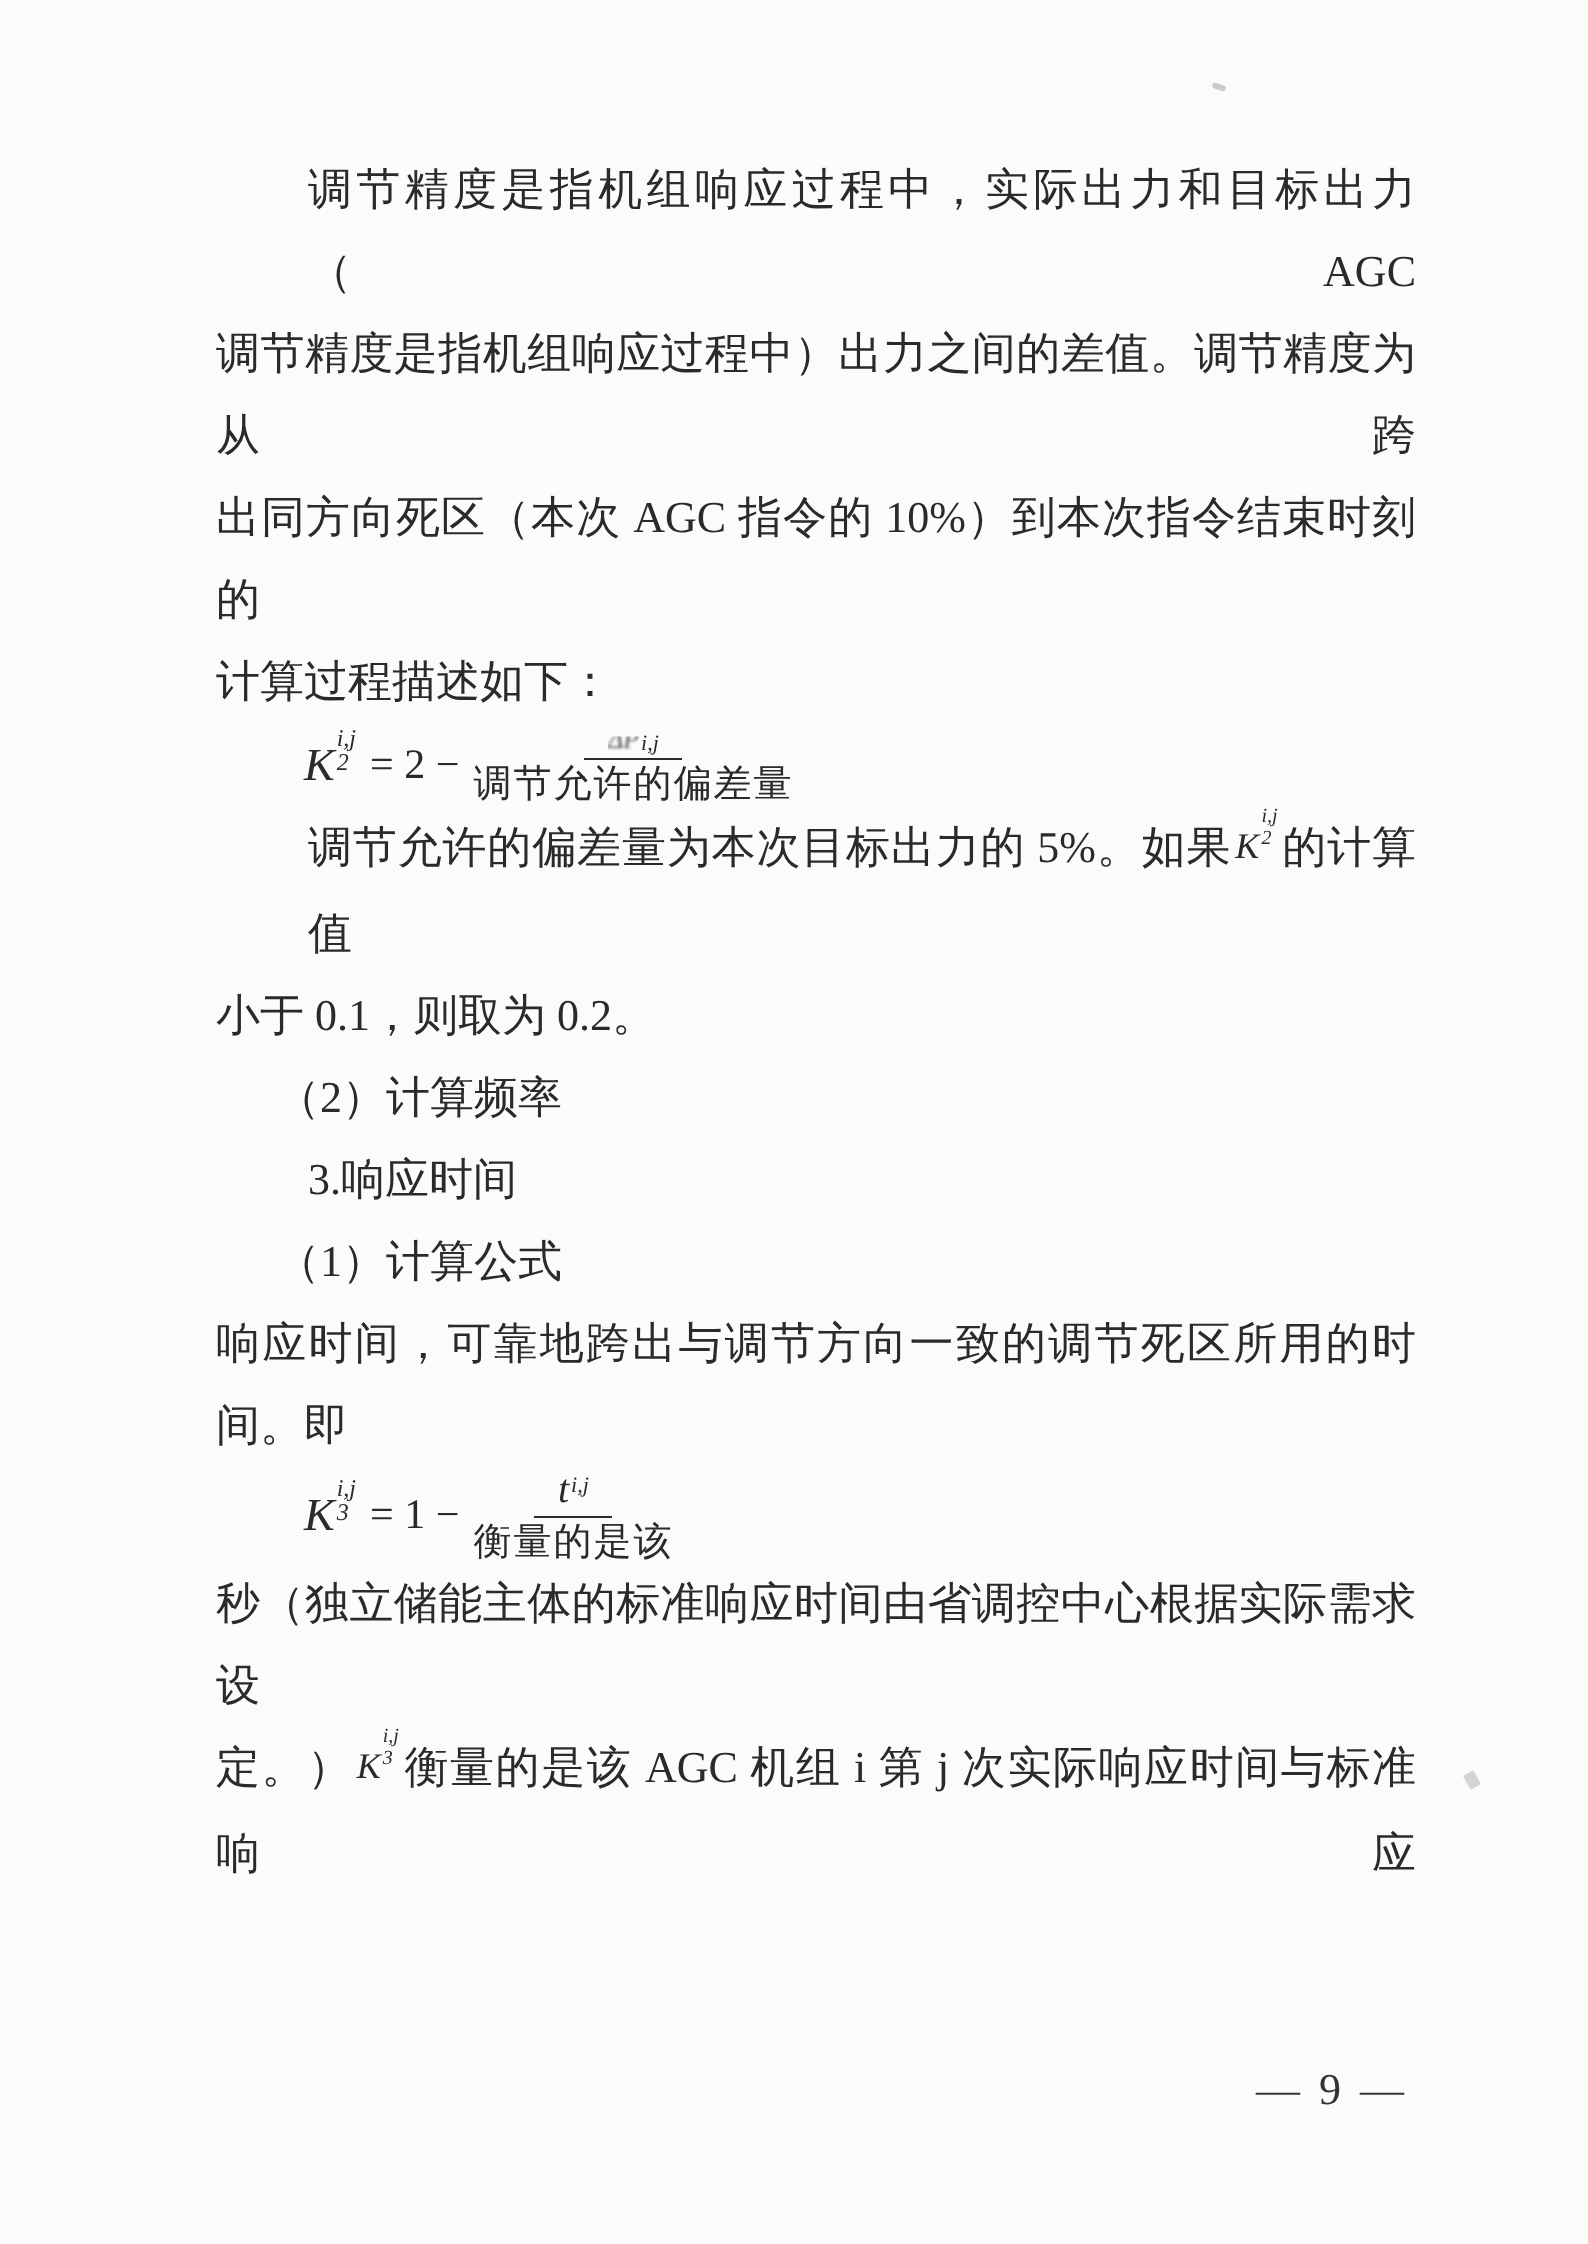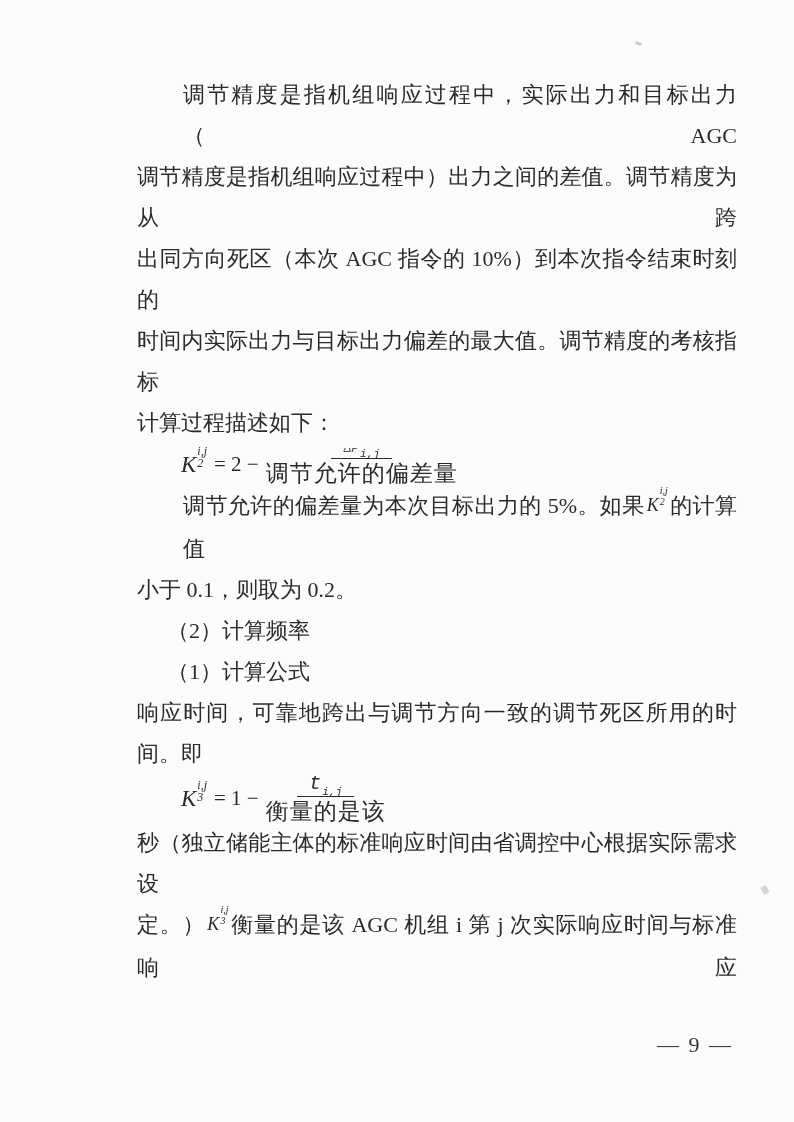--- a/index.html
+++ b/index.html
@@ -1,40 +1,40 @@
 <!DOCTYPE html>
 <html><head>
 <meta charset="utf-8">
 <style>
   html,body{margin:0;padding:0;}
   body{
     width:794px;height:1122px;position:relative;overflow:hidden;
     background:#fbfbfa;color:#2a2a2a;
     font-family:"Liberation Serif","DejaVu Serif",serif;
   }
-  .scan-page{position:absolute;inset:0;margin-left:29px;}
+  .scan-page{position:absolute;inset:0;}
   .doc{
     position:absolute;left:108px;top:74px;width:600px;
     font-size:22px;line-height:41px;
   }
   .jline{text-align:justify;text-align-last:justify;}
   .jlast{text-align:right;text-align-last:left;}
   .ind2{padding-left:46px;}
   .ind-paren{padding-left:30px;}
 
   
   .formula{display:flex;align-items:center;padding-left:44px;font-size:21px;}
   .formula.f1{height:42px;}
   .formula.f2{height:48px;}
   .feq{margin:0 7px;white-space:nowrap;}
   .frac{display:inline-flex;flex-direction:column;align-items:center;line-height:1.15;transform:translateY(1px);}
-  .fnum{display:flex;align-items:flex-end;border-bottom:1.5px solid #2b2b2b;padding:0 12px 1px;font-family:Liberation Mono, monospace;}
+  .fnum{display:flex;align-items:flex-start;border-bottom:1.5px solid #2b2b2b;padding:0 12px 1px;}
   .f1 .fnum{font-size:13px;font-style:italic;min-height:14px;}
   .f2 .fnum{font-size:20px;}
-  .fden{padding-top:2px;font-size:23px;letter-spacing:1px;}
+  .fden{padding-top:2px;font-size:19px;letter-spacing:1px;}
   .smudge{filter:blur(0.7px);opacity:.8;clip-path:inset(38% 0 0 0);}
   .fnsub{font-style:italic;font-size:11px;transform:translateY(3px);margin-left:1px;}
   .tvar{font-style:italic;font-size:20px;}
 
   
   .kvar{display:inline-flex;align-items:flex-start;}
   .kbase{font-style:italic;}
   .formula .kbase{font-size:23px;}
   .kss{display:inline-flex;flex-direction:column;font-style:italic;line-height:1.05;margin-left:1px;transform:translateY(1px);}
   .formula .kss{font-size:12px;}
@@ -53,21 +53,20 @@
 </style>
 </head>
 <body>
 
 <div class="scan-page">
   <div class="doc">
 
     <div class="jline ind2">调节精度是指机组响应过程中，实际出力和目标出力（AGC</div>
     <div class="jline">调节精度是指机组响应过程中）出力之间的差值。调节精度为从跨</div>
     <div class="jline">出同方向死区（本次 AGC 指令的 10%）到本次指令结束时刻的</div>
-    <div class="jline">时间内实际出力与目标出力偏差的最大值。调节精度的考核指标</div>
     <div class="jlast">计算过程描述如下：</div>
 
     <div class="formula f1">
       <span class="kvar">
         <span class="kbase">K</span>
         <span class="kss">
           <span class="ksup">i,j</span>
           <span class="ksub">2</span>
         </span>
       </span>
@@ -84,20 +83,21 @@
     <div class="jline ind2">调节允许的偏差量为本次目标出力的 5%。如果<span class="kvar inline">
           <span class="kbase">K</span>
           <span class="kss">
             <span class="ksup">i,j</span>
             <span class="ksub">2</span>
           </span>
         </span>的计算值</div>
     <div class="jlast">小于 0.1，则取为 0.2。</div>
 
     <div class="jlast ind-paren">（2）计算频率</div>
+    <div class="jlast ind2">3.响应时间</div>
     <div class="jlast ind-paren">（1）计算公式</div>
 
     <div class="jline">响应时间，可靠地跨出与调节方向一致的调节死区所用的时</div>
     <div class="jlast">间。即</div>
 
     <div class="formula f2">
       <span class="kvar">
         <span class="kbase">K</span>
         <span class="kss">
           <span class="ksup">i,j</span>

